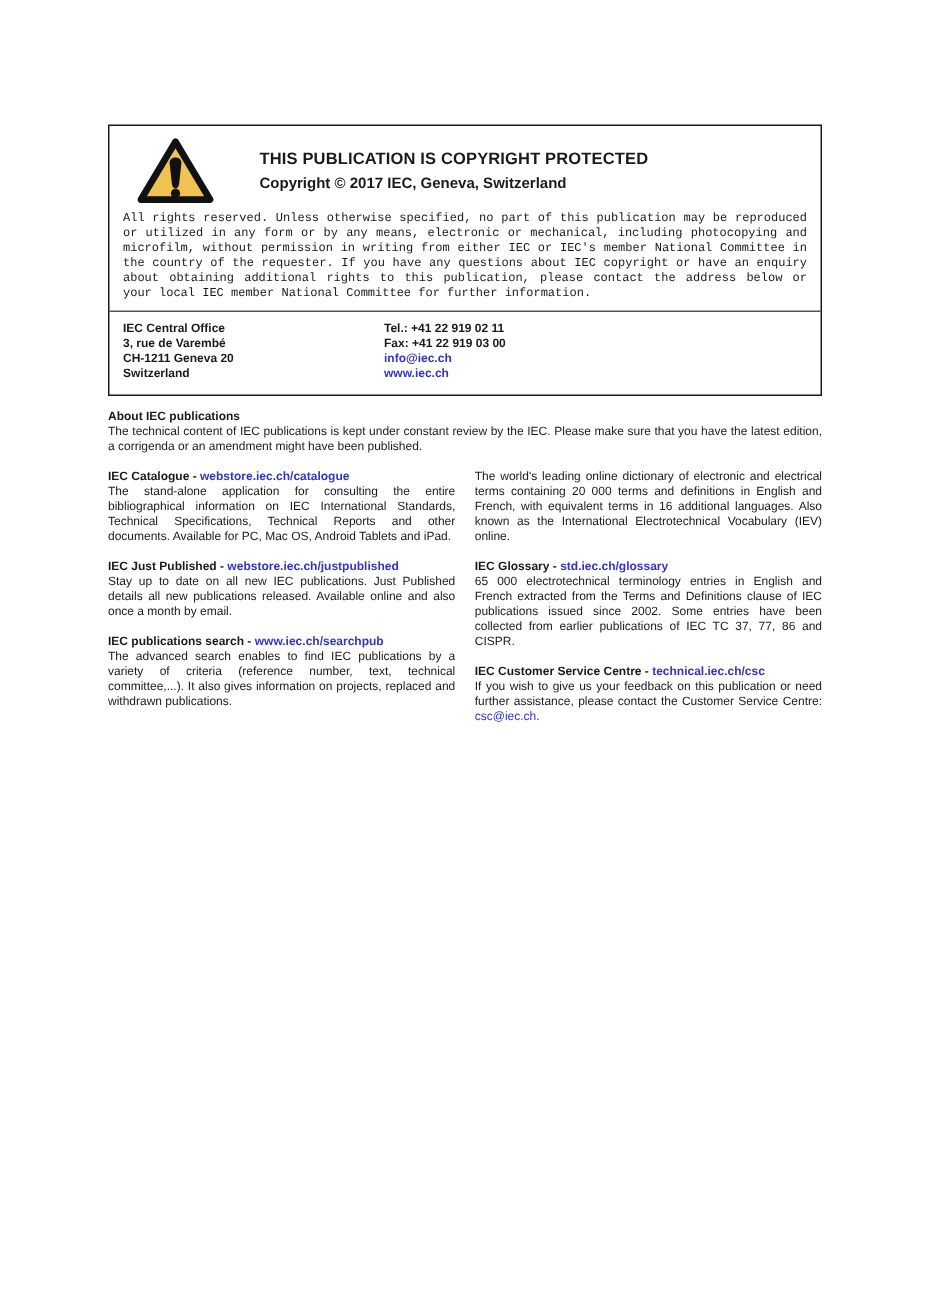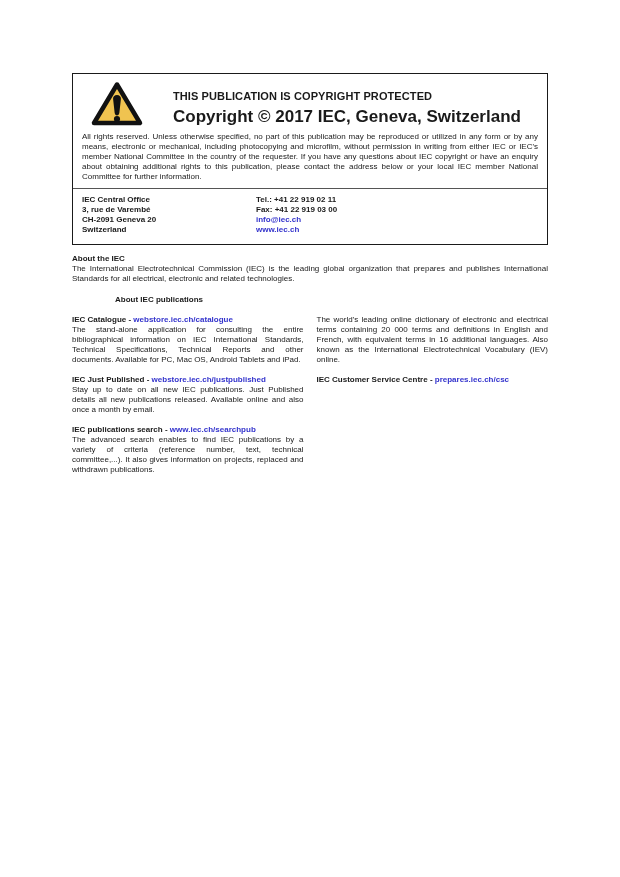--- a/index.html
+++ b/index.html
@@ -6,37 +6,38 @@
   html, body { background: #ffffff; }
   body {
     width: 620px; height: 877px;
     font-family: "Liberation Sans", sans-serif;
     color: #1a1a1a;
     position: relative;
     overflow: hidden;
   }
   .content {
     position: absolute;
-    left: 72px; top: 73px;
+    left: 72px; top: 83px;
     width: 476px;
   }
   .copyright-box {
     border: 1.5px solid #1a1a1a;
     width: 100%;
   }
   .box-top { display: flex; padding: 7px 10px 2px 17px; }
   .warning-icon { flex: 0 0 auto; width: 54px; height: 45px; }
   .warning-icon svg { width: 54px; height: 45px; display: block; }
   .box-titles { margin-left: 29px; padding-top: 9px; }
   .title1 { font-size: 11px; font-weight: bold; letter-spacing: 0.1px; }
-  .title2 { font-size: 17px; font-weight: bold; margin-top: 5px; }
+  .title2 { font-size: 10px; font-weight: bold; margin-top: 5px; }
   .box-notice {
     padding: 3px 9px 6px 9px;
     font-size: 8px; line-height: 10px;
     text-align: justify;
+    font-family: Liberation Mono, monospace;
   }
   .box-divider { border-top: 1px solid #555; width: 100%; }
   .box-address {
     display: flex;
     padding: 6px 9px 9px 9px;
     font-size: 8px; line-height: 10px; font-weight: bold;
   }
   .addr-col { width: 174px; }
   .contact-col { flex: 1; }
   a.link { color: #3333CC; text-decoration: none; cursor: pointer; }
@@ -66,38 +67,35 @@
         <div class="title1">THIS PUBLICATION IS COPYRIGHT PROTECTED</div>
         <div class="title2">Copyright © 2017 IEC, Geneva, Switzerland</div>
       </div>
     </div>
     <div class="box-notice">All rights reserved. Unless otherwise specified, no part of this publication may be reproduced or utilized in any form or by any means, electronic or mechanical, including photocopying and microfilm, without permission in writing from either IEC or IEC's member National Committee in the country of the requester. If you have any questions about IEC copyright or have an enquiry about obtaining additional rights to this publication, please contact the address below or your local IEC member National Committee for further information.</div>
     <div class="box-divider"></div>
     <div class="box-address">
       <div class="addr-col">
         <div>IEC Central Office</div>
         <div>3, rue de Varembé</div>
-        <div>CH-2091 Geneva 20</div>
+        <div>CH-1211 Geneva 20</div>
         <div>Switzerland</div>
       </div>
       <div class="contact-col">
         <div>Tel.: +41 22 919 02 11</div>
         <div>Fax: +41 22 919 03 00</div>
         <div><a class="link">info@iec.ch</a></div>
         <div><a class="link">www.iec.ch</a></div>
       </div>
     </div>
   </div>
 
   <div class="about-section">
-    <div class="section-heading">About the IEC</div>
-    <div class="section-body">The International Electrotechnical Commission (IEC) is the leading global organization that prepares and publishes International Standards for all electrical, electronic and related technologies.</div>
-  </div>
-  <div class="about-section">
     <div class="section-heading">About IEC publications</div>
+    <div class="section-body">The technical content of IEC publications is kept under constant review by the IEC. Please make sure that you have the latest edition, a corrigenda or an amendment might have been published.</div>
   </div>
 
   <div class="columns">
     <div class="col">
 
       <div class="col-section">
         <div class="section-heading"><span>IEC Catalogue - </span><a class="link">webstore.iec.ch/catalogue</a></div>
         <div class="section-body">The stand-alone application for consulting the entire bibliographical information on IEC International Standards, Technical Specifications, Technical Reports and other documents. Available for PC, Mac OS, Android Tablets and iPad.</div>
       </div>
 
@@ -112,22 +110,25 @@
       </div>
 
     </div>
     <div class="col">
 
       <div class="col-section">
         <div class="section-body">The world's leading online dictionary of electronic and electrical terms containing 20 000 terms and definitions in English and French, with equivalent terms in 16 additional languages. Also known as the International Electrotechnical Vocabulary (IEV) online.</div>
       </div>
 
       <div class="col-section">
+        <div class="section-heading"><span>IEC Glossary - </span><a class="link">std.iec.ch/glossary</a></div>
+        <div class="section-body">65 000 electrotechnical terminology entries in English and French extracted from the Terms and Definitions clause of IEC publications issued since 2002. Some entries have been collected from earlier publications of IEC TC 37, 77, 86 and CISPR.</div>
       </div>
 
       <div class="col-section">
-        <div class="section-heading"><span>IEC Customer Service Centre - </span><a class="link">prepares.iec.ch/csc</a></div>
+        <div class="section-heading"><span>IEC Customer Service Centre - </span><a class="link">technical.iec.ch/csc</a></div>
+        <div class="section-body"><span>If you wish to give us your feedback on this publication or need further assistance, please contact the Customer Service Centre: </span><a class="link">csc@iec.ch</a><span>.</span></div>
       </div>
 
     </div>
   </div>
 
 </div>
 
 </body></html>

